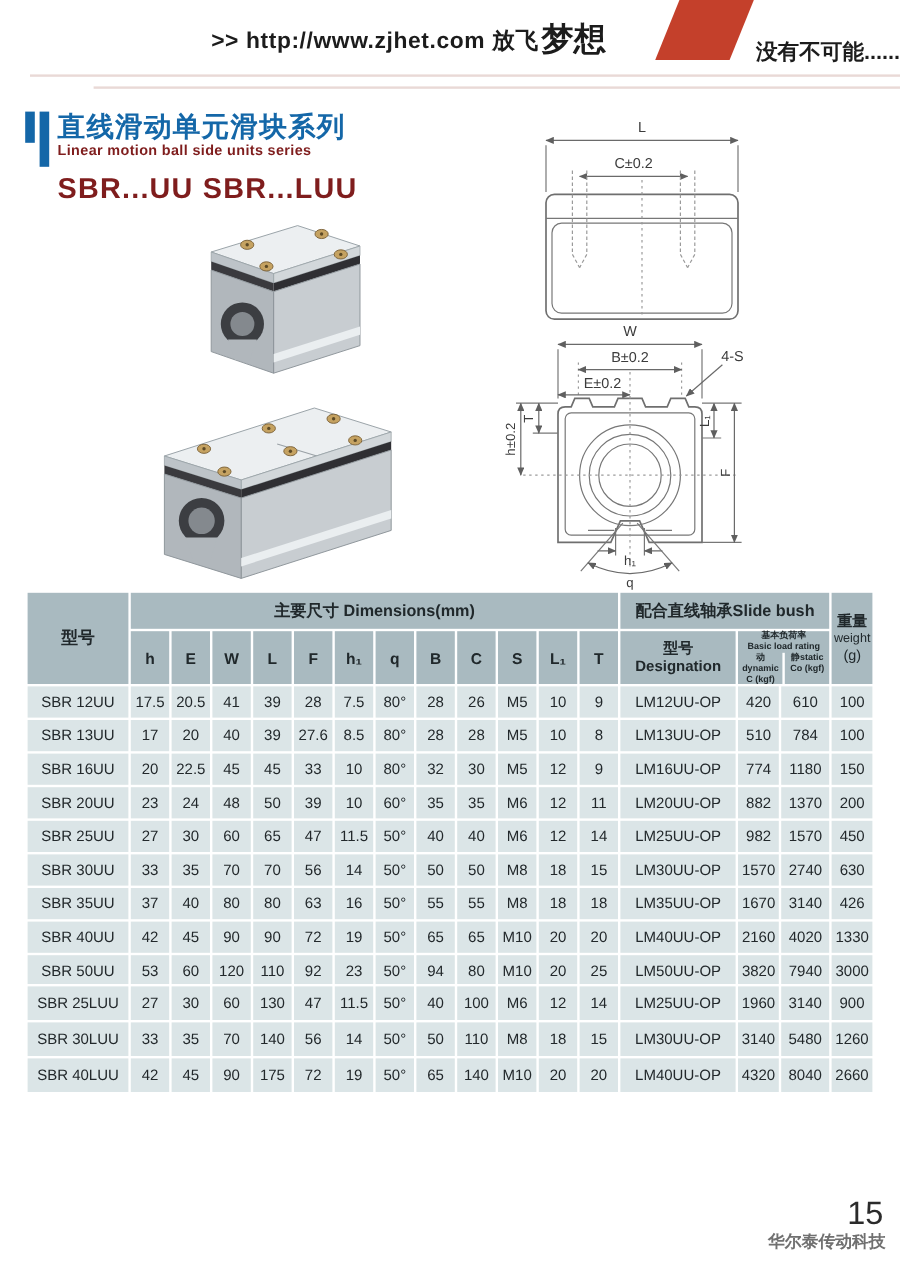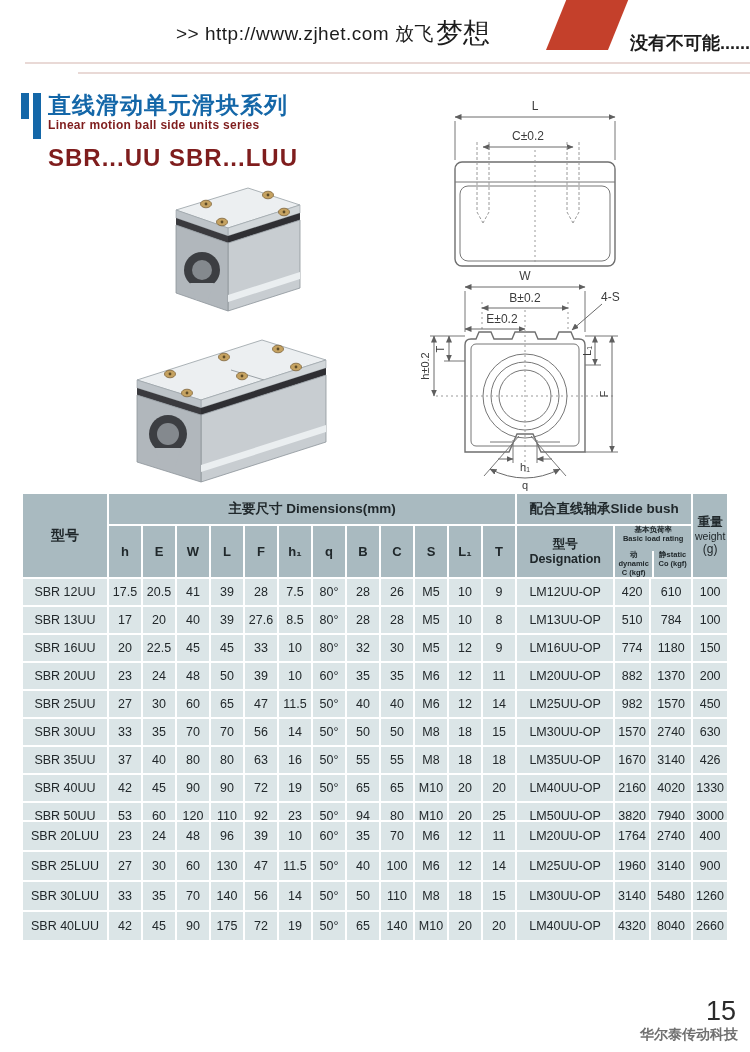--- a/index.html
+++ b/index.html
@@ -2,21 +2,21 @@
 <html><head>
 <meta charset="utf-8">
 <style>
   * { margin:0; padding:0; box-sizing:border-box; }
   html,body { background:#ffffff; }
   .page {
     position:relative; width:750px; height:1052px; background:#ffffff;
     font-family:"Liberation Sans", sans-serif; overflow:hidden; color:#1c1c1c;
   }
   
-  .hdr-main { position:absolute; left:176px; top:20px; display:flex; align-items:flex-end; font-weight:normal; white-space:nowrap; }
+  .hdr-main { position:absolute; left:176px; top:20px; display:flex; align-items:flex-end; font-weight:bold; white-space:nowrap; }
   .hdr-url { font-size:19px; letter-spacing:.5px; }
   .hdr-dream { font-size:27px; margin-left:2px; line-height:1; }
   .hdr-red { position:absolute; left:546px; top:0; width:62px; height:50px; background:#c4402b; transform:skewX(-22deg); transform-origin:bottom left; }
   .hdr-right { position:absolute; left:630px; top:31px; font-size:18px; font-weight:bold; white-space:nowrap; }
   .hdr-line1 { position:absolute; left:25px; right:0; top:62px; height:2px; background:#e9d9d6; }
   .hdr-line2 { position:absolute; left:78px; right:0; top:72px; height:2px; background:#e9d9d6; }
   
   .tbar1 { position:absolute; left:21px; top:93px; width:8px; height:26px; background:#1467a8; }
   .tbar2 { position:absolute; left:33px; top:93px; width:8px; height:46px; background:#1467a8; }
   .title-cn { position:absolute; left:48px; top:90px; font-size:23px; font-weight:bold; color:#1467a8; letter-spacing:1px; }
@@ -39,21 +39,21 @@
   .t-luu { top:820px; }
   .dim-table th { background:#a9bac0; font-weight:600; color:#20282b; vertical-align:middle; text-align:center; padding:0; }
   .dim-table td { background:#dbe5e7; color:#22282b; text-align:center; vertical-align:middle; font-size:12.5px; padding:0; white-space:nowrap; }
   .t-uu  td { height:26px; }
   .t-luu td { height:28px; }
   .h-big   { font-size:13.5px; height:30px; }
   .h-model { font-size:14px; }
   .h-dim   { font-size:13px; height:36px; }
   .h-desig div { line-height:1.2; font-size:12.5px; }
   .h-load { font-size:7.5px; line-height:1.15; }
-  .blr-cols { display:flex; margin-top:8px; }
+  .blr-cols { display:flex; margin-top:1px; }
   .blr-col { flex:1; }
   .blr-col + .blr-col { border-left:2px solid #ffffff; }
   .h-weight div { line-height:1.2; }
   .w-cn { font-size:12.5px; font-weight:bold;text-align:center; }
   .w-en { font-size:10.5px; font-weight:normal; }
   .w-u  { font-size:12px; font-weight:normal; }
   
   .page-num { position:absolute; left:706px; top:996px; font-size:27px; color:#2b2b2b; }
   .watermark { position:absolute; left:640px; top:1026px; font-size:14px; font-weight:600; color:#707070; text-shadow:1px 1px 0 #ffffff; white-space:nowrap; }
 </style>
@@ -462,39 +462,20 @@
         <col style="width:32px">
         <col style="width:32px">
         <col style="width:32px">
       <col style="width:96px">
         <col style="width:34px">
         <col style="width:40px">
         <col style="width:34px">
     </colgroup>
     <tbody id="tbody-luu">
         <tr>
-          <td>SBR 20LUU</td>
-          <td>23</td>
-          <td>24</td>
-          <td>48</td>
-          <td>96</td>
-          <td>39</td>
-          <td>10</td>
-          <td>60°</td>
-          <td>35</td>
-          <td>70</td>
-          <td>M6</td>
-          <td>12</td>
-          <td>11</td>
-          <td>LM20UU-OP</td>
-          <td>1764</td>
-          <td>2740</td>
-          <td>400</td>
-        </tr>
-        <tr>
           <td>SBR 25LUU</td>
           <td>27</td>
           <td>30</td>
           <td>60</td>
           <td>130</td>
           <td>47</td>
           <td>11.5</td>
           <td>50°</td>
           <td>40</td>
           <td>100</td>

